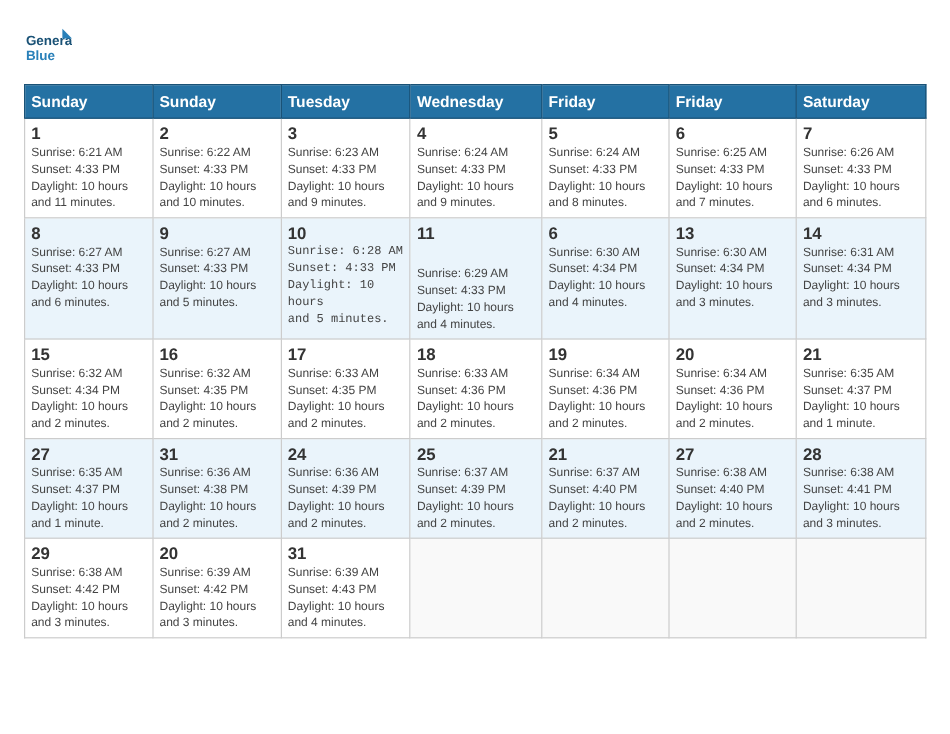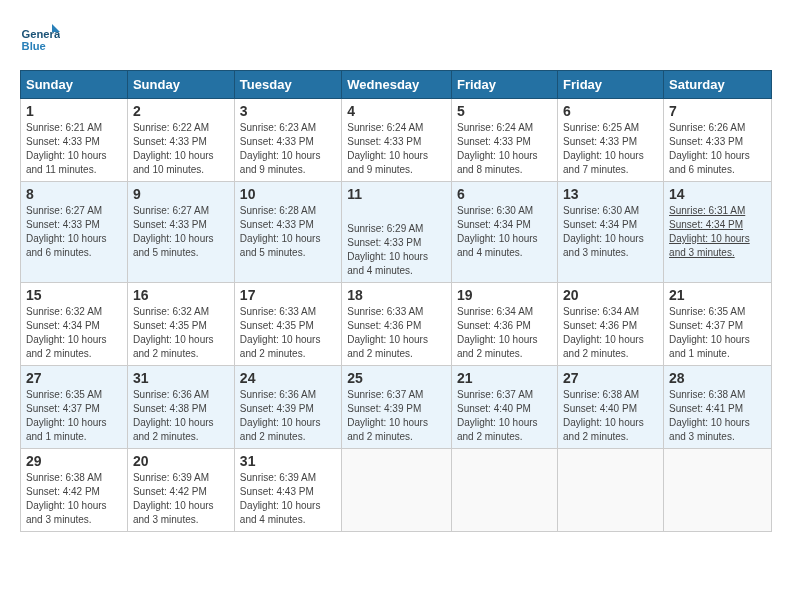--- a/index.html
+++ b/index.html
@@ -170,21 +170,21 @@
         </td>
         <td>
           <span class="day-num">9</span>
           <div class="day-info" style="white-space: pre-line;">Sunrise: 6:27 AM
 Sunset: 4:33 PM
 Daylight: 10 hours
 and 5 minutes.</div>
         </td>
         <td>
           <span class="day-num">10</span>
-          <div class="day-info" style="white-space: pre-line;">Sunrise: 6:28 AM
+          <div class="day-info" style="white-space: pre-line; font-family: Liberation Mono, monospace;">Sunrise: 6:28 AM
 Sunset: 4:33 PM
 Daylight: 10 hours
 and 5 minutes.</div>
         </td>
         <td>
           <span class="day-num">11</span>
           <div class="day-info" style="white-space: pre-line; margin-top: 20px;">Sunrise: 6:29 AM
 Sunset: 4:33 PM
 Daylight: 10 hours
 and 4 minutes.</div>
@@ -198,21 +198,21 @@
         </td>
         <td>
           <span class="day-num">13</span>
           <div class="day-info" style="white-space: pre-line;">Sunrise: 6:30 AM
 Sunset: 4:34 PM
 Daylight: 10 hours
 and 3 minutes.</div>
         </td>
         <td>
           <span class="day-num">14</span>
-          <div class="day-info" style="white-space: pre-line; text-decoration: underline;">Sunrise: 6:31 AM
+          <div class="day-info" style="white-space: pre-line;">Sunrise: 6:31 AM
 Sunset: 4:34 PM
 Daylight: 10 hours
 and 3 minutes.</div>
         </td>
       </tr>
       <tr class="row-bg-even">
         <td>
           <span class="day-num">15</span>
           <div class="day-info" style="white-space: pre-line;">Sunrise: 6:32 AM
 Sunset: 4:34 PM

